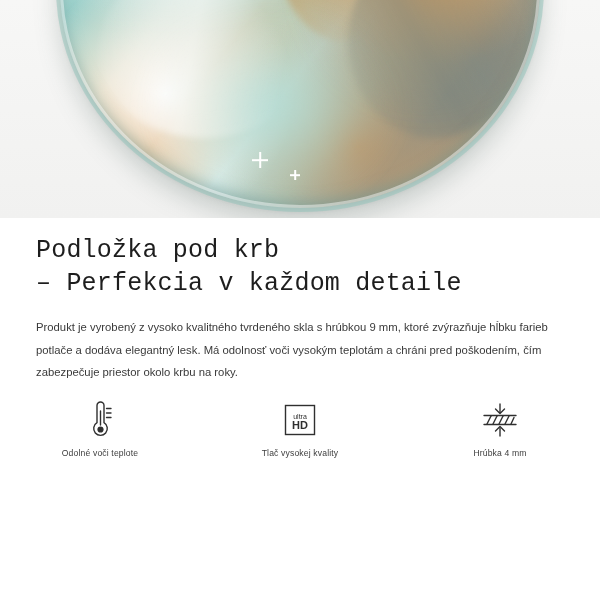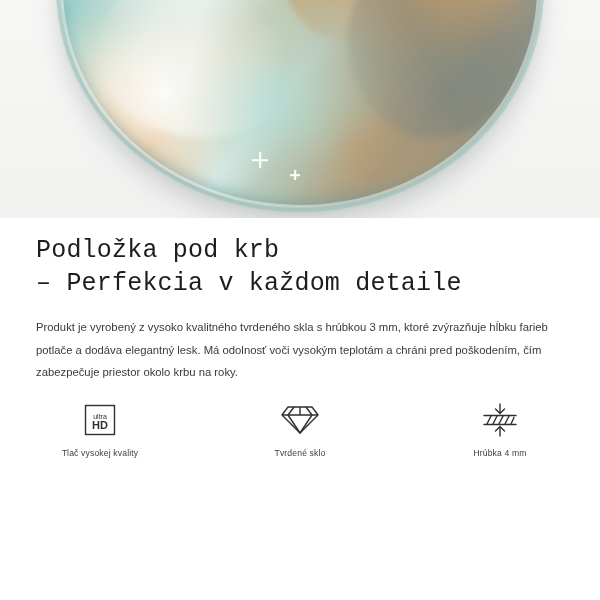--- a/index.html
+++ b/index.html
@@ -231,49 +231,51 @@
       <div class="sparkle s1"></div>
       <div class="sparkle s2"></div>
     </div>
   </div>
 
   <div class="content">
     <h1 class="headline">
       <span>Podložka pod krb</span>
       <span class="l2">– Perfekcia v každom detaile</span>
     </h1>
-    <p class="paragraph">Produkt je vyrobený z vysoko kvalitného tvrdeného skla s hrúbkou 3 mm, ktoré zvýrazňuje hĺbku farieb potlače a dodáva elegantný lesk. Má odolnosť voči vysokým teplotám a chráni pred poškodením, čím zabezpečuje priestor okolo krbu na roky.</p>
+    <p class="paragraph">Produkt je vyrobený z vysoko kvalitného tvrdeného skla s hrúbkou 9 mm, ktoré zvýrazňuje hĺbku farieb potlače a dodáva elegantný lesk. Má odolnosť voči vysokým teplotám a chráni pred poškodením, čím zabezpečuje priestor okolo krbu na roky.</p>
   </div>
 
   <div class="features">
 
+    <div class="feature">
+      <span class="glyph">
+        <svg width="34" height="42" viewBox="0 0 34 42" fill="none" stroke="#2f2f2f" stroke-width="1.4" stroke-linecap="round">
+          <path d="M14 6.5a3.5 3.5 0 0 1 7 0v17.2a6.8 6.8 0 1 1-7 0V6.5z"></path>
+          <line x1="17.5" y1="12" x2="17.5" y2="26"></line>
+          <circle cx="17.5" cy="30.5" r="3.1" fill="#2f2f2f" stroke="none"></circle>
+          <line x1="23.5" y1="9.5" x2="28" y2="9.5"></line>
+          <line x1="23.5" y1="14" x2="28" y2="14"></line>
+          <line x1="23.5" y1="18.5" x2="28" y2="18.5"></line>
+        </svg>
+      </span>
+      <span class="caption">Odolné voči teplote</span>
+    </div>
 
     <div class="feature">
       <span class="glyph">
         <svg width="38" height="38" viewBox="0 0 38 38">
           <rect x="4.5" y="4.5" width="29" height="29" fill="none" stroke="#2f2f2f" stroke-width="1.4"></rect>
           <text x="19" y="17.5" text-anchor="middle" font-family="Liberation Sans, sans-serif" font-size="7" fill="#2f2f2f">ultra</text>
           <text x="19" y="28" text-anchor="middle" font-family="Liberation Sans, sans-serif" font-size="11" font-weight="bold" fill="#2f2f2f">HD</text>
         </svg>
       </span>
       <span class="caption">Tlač vysokej kvality</span>
     </div>
 
 
-    <div class="feature">
-      <span class="glyph">
-        <svg width="40" height="34" viewBox="0 0 40 34" fill="none" stroke="#2f2f2f" stroke-width="1.4" stroke-linejoin="round">
-          <path d="M8 4h24l6 8-18 18L2 12 8 4z"></path>
-          <path d="M2 12h36"></path>
-          <path d="M14 4l-6 8 12 18 12-18-6-8"></path>
-          <path d="M20 4v8"></path>
-        </svg>
-      </span>
-      <span class="caption">Tvrdené sklo</span>
-    </div>
 
 
     <div class="feature">
       <span class="glyph">
         <svg width="40" height="36" viewBox="0 0 40 36" fill="none" stroke="#2f2f2f" stroke-width="1.4" stroke-linecap="round" stroke-linejoin="round">
           <line x1="20" y1="2" x2="20" y2="10"></line>
           <path d="M15.5 7l4.5 4.5L24.5 7"></path>
           <line x1="4" y1="13.5" x2="36" y2="13.5"></line>
           <line x1="4" y1="22.5" x2="36" y2="22.5"></line>
           <line x1="7" y1="22" x2="11" y2="14"></line>

